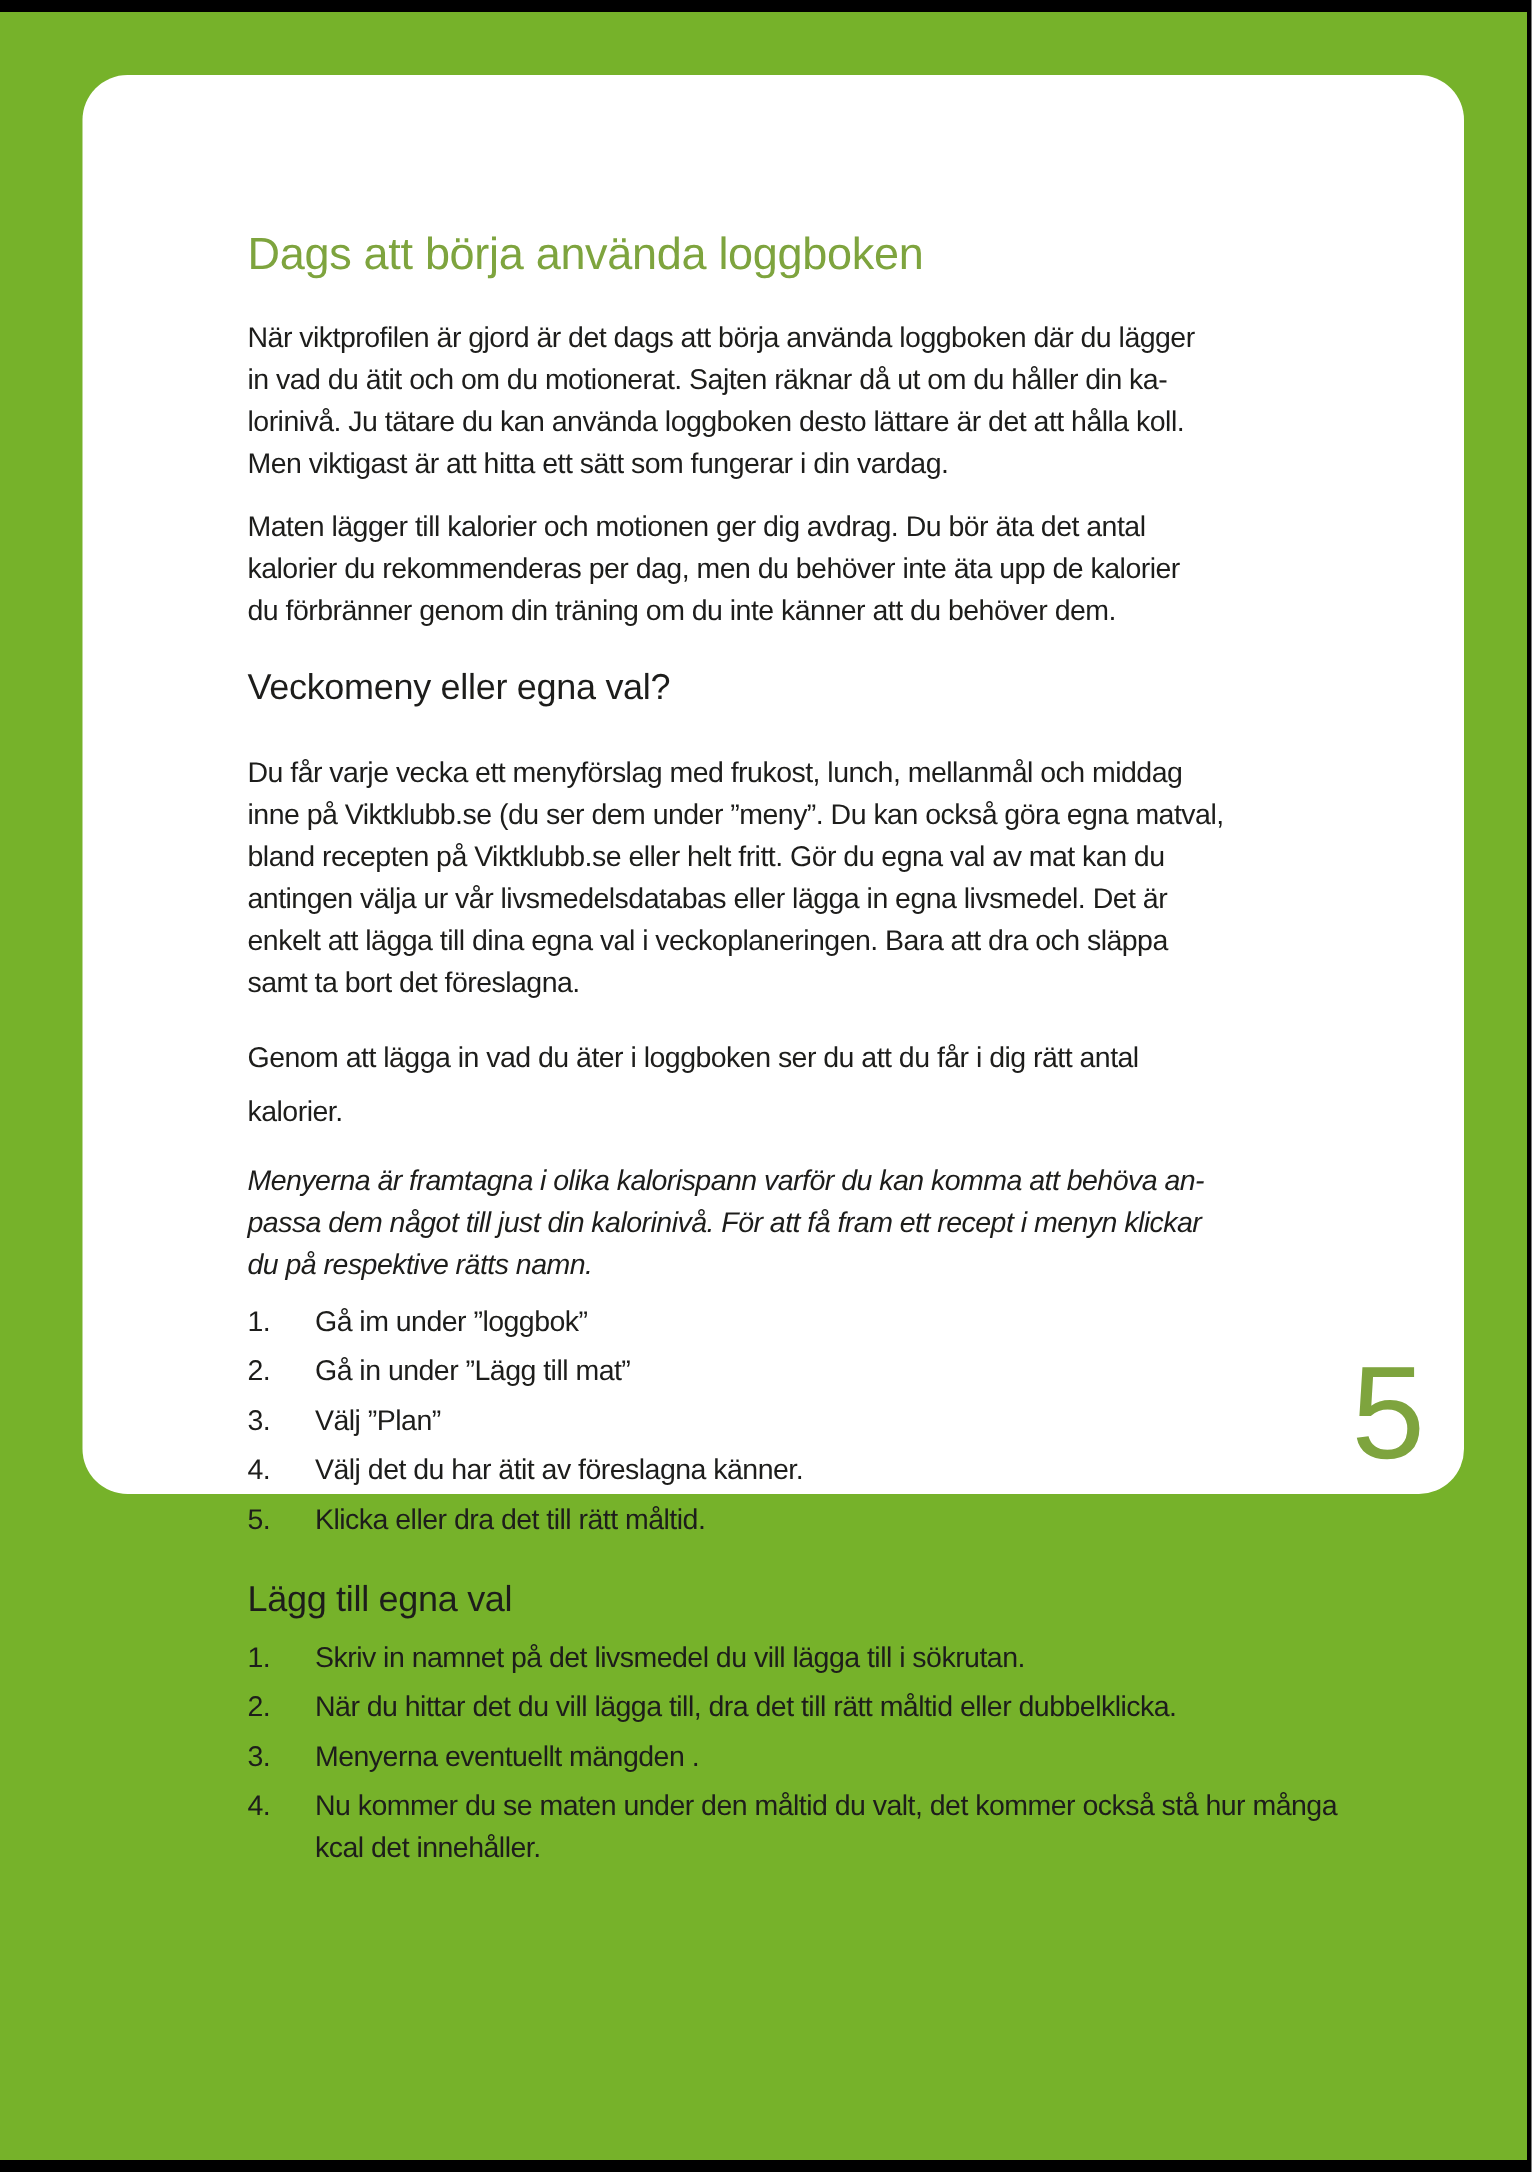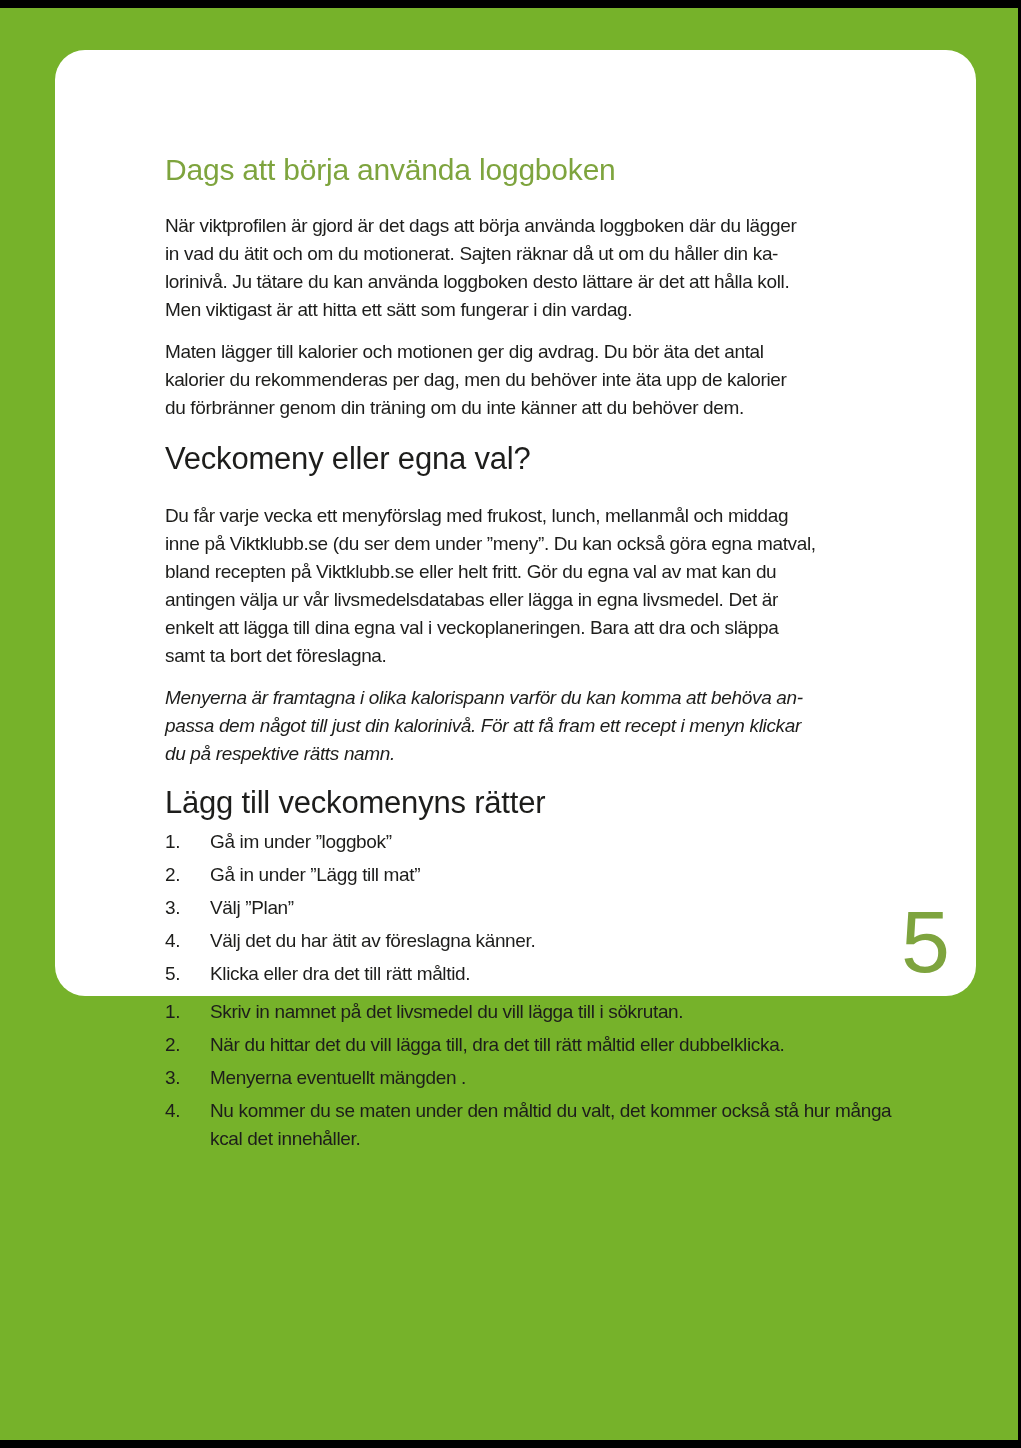--- a/index.html
+++ b/index.html
@@ -62,21 +62,21 @@
   p.body.loose {
     margin-top: 18px;
     line-height: 36px;
   }
   p.body.tight {
     margin-top: 14px;
     font-style: italic;
   }
   h2.section-heading {
     margin: 22px 0 0 0;
-    font-size: 31px;
+    font-size: 24px;
     line-height: 30px;
     font-weight: 400;
     letter-spacing: -0.2px;
     color: var(--text-color, #1d1d1b);
   }
   h2.list-heading {
     margin: 20px 0 0 0;
   }
   h2.list-heading.second {
     margin-top: 24px;
@@ -126,26 +126,27 @@
 
       <h2 class="section-heading">Veckomeny eller egna val?</h2>
 
       <p class="body after-heading">Du får varje vecka ett menyförslag med frukost, lunch, mellanmål och middag
 inne på Viktklubb.se (du ser dem under ”meny”. Du kan också göra egna matval,
 bland recepten på Viktklubb.se eller helt fritt. Gör du egna val av mat kan du
 antingen välja ur vår livsmedelsdatabas eller lägga in egna livsmedel. Det är
 enkelt att lägga till dina egna val i veckoplaneringen. Bara att dra och släppa
 samt ta bort det föreslagna.</p>
 
+      <p class="body loose">Genom att lägga in vad du äter i loggboken ser du att du får i dig rätt antal
+kalorier.</p>
 
       <p class="body tight">Menyerna är framtagna i olika kalorispann varför du kan komma att behöva an-
 passa dem något till just din kalorinivå. För att få fram ett recept i menyn klickar
 du på respektive rätts namn.</p>
 
-      <h2 class="section-heading list-heading">Lägg till veckomenyns rätter</h2>
 
       <ol class="steps">
 
           <li class="step">
             <span class="num">1.</span>
             <span class="txt">Gå im under ”loggbok”</span>
           </li>
 
           <li class="step">
             <span class="num">2.</span>
@@ -161,20 +162,21 @@
             <span class="num">4.</span>
             <span class="txt">Välj det du har ätit av föreslagna känner.</span>
           </li>
 
           <li class="step">
             <span class="num">5.</span>
             <span class="txt">Klicka eller dra det till rätt måltid.</span>
           </li>
         </ol>
 
+      <h2 class="section-heading list-heading second">Lägg till egna val</h2>
 
       <ol class="steps">
 
           <li class="step">
             <span class="num">1.</span>
             <span class="txt">Skriv in namnet på det livsmedel du vill lägga till i sökrutan.</span>
           </li>
 
           <li class="step">
             <span class="num">2.</span>

